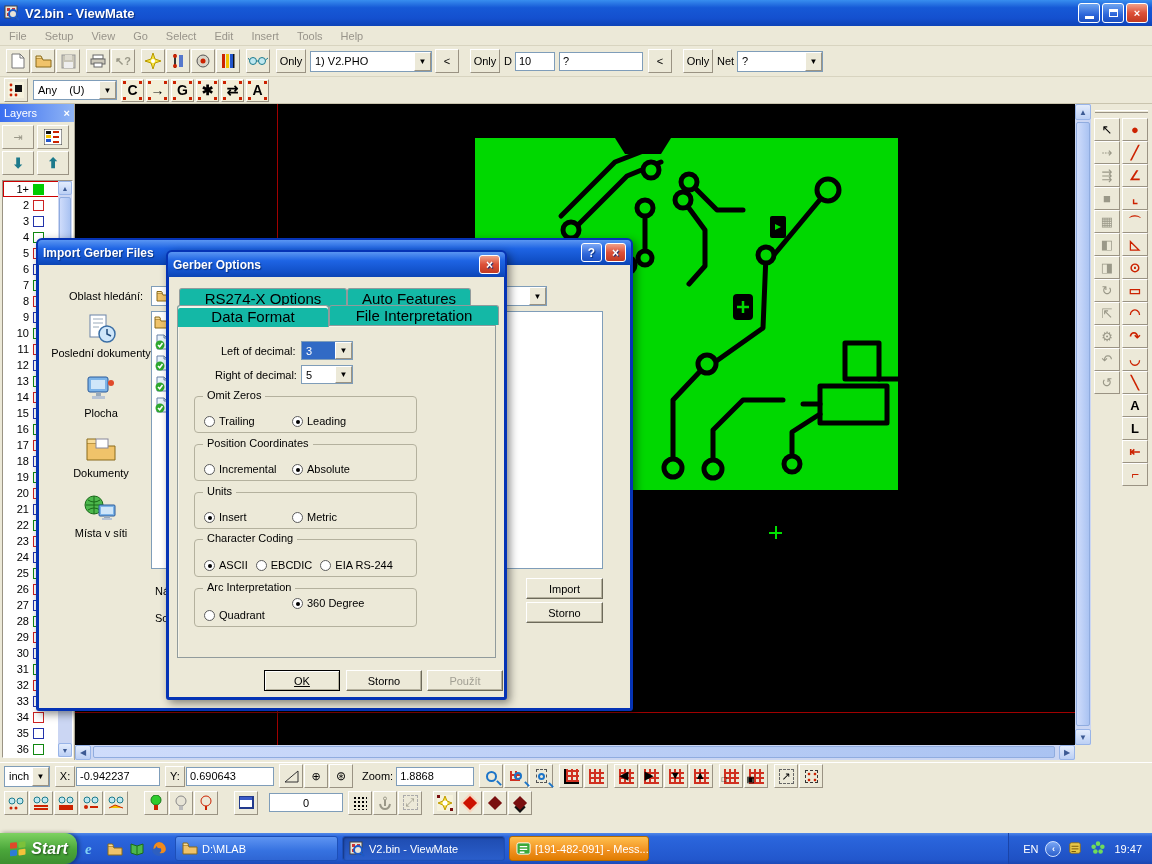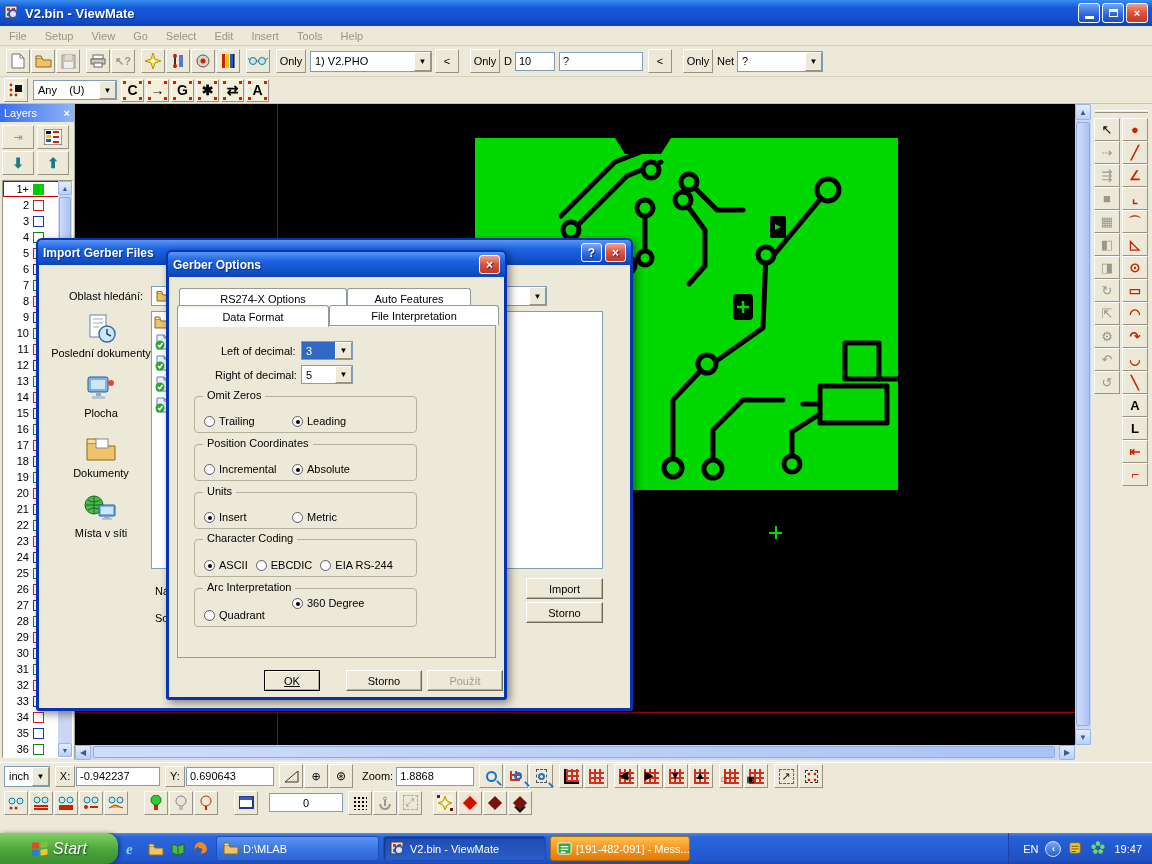--- a/index.html
+++ b/index.html
@@ -82,32 +82,32 @@
 #importDlg{left:36px;top:238px;width:597px;height:473px;z-index:40}
 #gerberDlg{left:166px;top:250px;width:341px;height:450px;z-index:50}
 .place{width:104px;text-align:center;margin-bottom:14px;color:#000}
 .place .pi{display:block;margin:0 auto 2px auto;width:34px;height:32px}
 #fileList{background:#fff;border:1px solid #7f9db9}
 .fstrip{position:absolute;left:2px;top:3px;display:flex;flex-direction:column;gap:3px}
 .btn{display:flex;align-items:center;justify-content:center;height:21px;background:#ece9d8;border:1px solid;border-color:#fff #6d6a5a #6d6a5a #fff;box-shadow:inset -1px -1px 0 #b5b19e;font-size:11px}
 .btn.def{border:1px solid #000;box-shadow:inset 1px 1px 0 #fff,inset -1px -1px 0 #b5b19e}
 .btn.dis{color:#a19f93}
 
-.tab{position:absolute;height:20px;background:#ffffff;border:1px solid #919b9c;border-bottom:none;border-radius:3px 3px 0 0;display:flex;align-items:center;justify-content:center;font-size:11px}
+.tab{position:absolute;height:20px;background:#14b8a6;border:1px solid #919b9c;border-bottom:none;border-radius:3px 3px 0 0;display:flex;align-items:center;justify-content:center;font-size:15px}
 .tab.active{height:22px;z-index:3;box-shadow:inset 0 2px 0 #f6f4e9}
 .tpanel{position:absolute;background:#ece9d8;border:1px solid #919b9c;box-shadow:inset 1px 1px 0 #f6f4e9}
 .grp{position:absolute;left:25px;width:223px;border:1px solid #b4b19e;border-radius:4px}
 .grp .gt{position:absolute;top:-8px;left:8px;background:#ece9d8;padding:0 4px;font-size:11px}
 .grp .opts{position:absolute;left:9px;bottom:5px;display:flex;align-items:center}
 .ropt{display:flex;align-items:center}
 .radio{width:11px;height:11px;border-radius:50%;border:1px solid #5c5c5c;background:#fff;margin-right:4px;position:relative;flex:none}
 .radio.on:after{content:"";position:absolute;left:3px;top:3px;width:4px;height:4px;border-radius:50%;background:#000}
 
 #taskbar{left:0;top:833px;width:1152px;height:31px;background:linear-gradient(180deg,#5289e8 0%,#2b66dd 12%,#2257cd 85%,#1c4ab8 100%);z-index:100;display:flex;align-items:center}
-#startBtn{height:31px;width:118px;border-radius:0 12px 12px 0;background:linear-gradient(180deg,#7ed262 0%,#4aa63a 55%,#3d8f30 100%);display:flex;align-items:center;justify-content:center;color:#fff;font-weight:normal;font-style:italic;font-size:16px;text-shadow:1px 1px 2px #1d4d16;box-shadow:2px 0 4px rgba(0,0,0,.4)}
+#startBtn{height:31px;width:77px;border-radius:0 12px 12px 0;background:linear-gradient(180deg,#7ed262 0%,#4aa63a 55%,#3d8f30 100%);display:flex;align-items:center;justify-content:center;color:#fff;font-weight:bold;font-style:italic;font-size:16px;text-shadow:1px 1px 2px #1d4d16;box-shadow:2px 0 4px rgba(0,0,0,.4)}
 .ql{display:flex;align-items:center;gap:6px;padding:0 8px}
 .task{height:25px;display:flex;align-items:center;gap:4px;padding:0 6px;width:163px;border-radius:3px;color:#fff;font-size:11px;background:linear-gradient(180deg,#5e94f2,#3672e0 60%,#2f66d4);border:1px solid #1d4fb8;overflow:hidden;white-space:nowrap;margin-right:4px}
 .task.active{background:linear-gradient(180deg,#1f4cb0,#2a5ecb);box-shadow:inset 1px 1px 2px #13337c}
 .task.alert{background:linear-gradient(180deg,#ffc04d,#f09020 60%,#e07c00);border-color:#b express;border-color:#b36a00;width:140px}
 #tray{margin-left:auto;height:31px;display:flex;align-items:center;gap:7px;padding:0 10px 0 14px;background:linear-gradient(180deg,#4e86ea 0%,#2760d6 12%,#1f51c4 85%,#1a46b0 100%);border-left:1px solid #1a44a8;color:#fff}
 .ticon{width:16px;height:16px;display:inline-block}
 </style>
 </head>
 <body>
 
@@ -975,21 +975,21 @@
             <span>Quadrant</span>
           </span>
           <span class="ropt">
             <span class="radio on"></span>
             <span>360 Degree</span>
           </span>
         </span>
       </div>
     </div>
   <div id="gerber-btns">
-      <div class="btn abs def" style="left: 95px; top: 417px; width: 56px; text-decoration: underline;">
+      <div class="btn abs def" style="left: 95px; top: 417px; width: 76px; text-decoration: underline;">
         <span>OK</span>
       </div>
       <div class="btn abs " style="left: 177px; top: 417px; width: 76px;">
         <span>Storno</span>
       </div>
       <div class="btn abs dis" style="left: 258px; top: 417px; width: 76px;">
         <span>Použít</span>
       </div>
     </div>
 </div>

